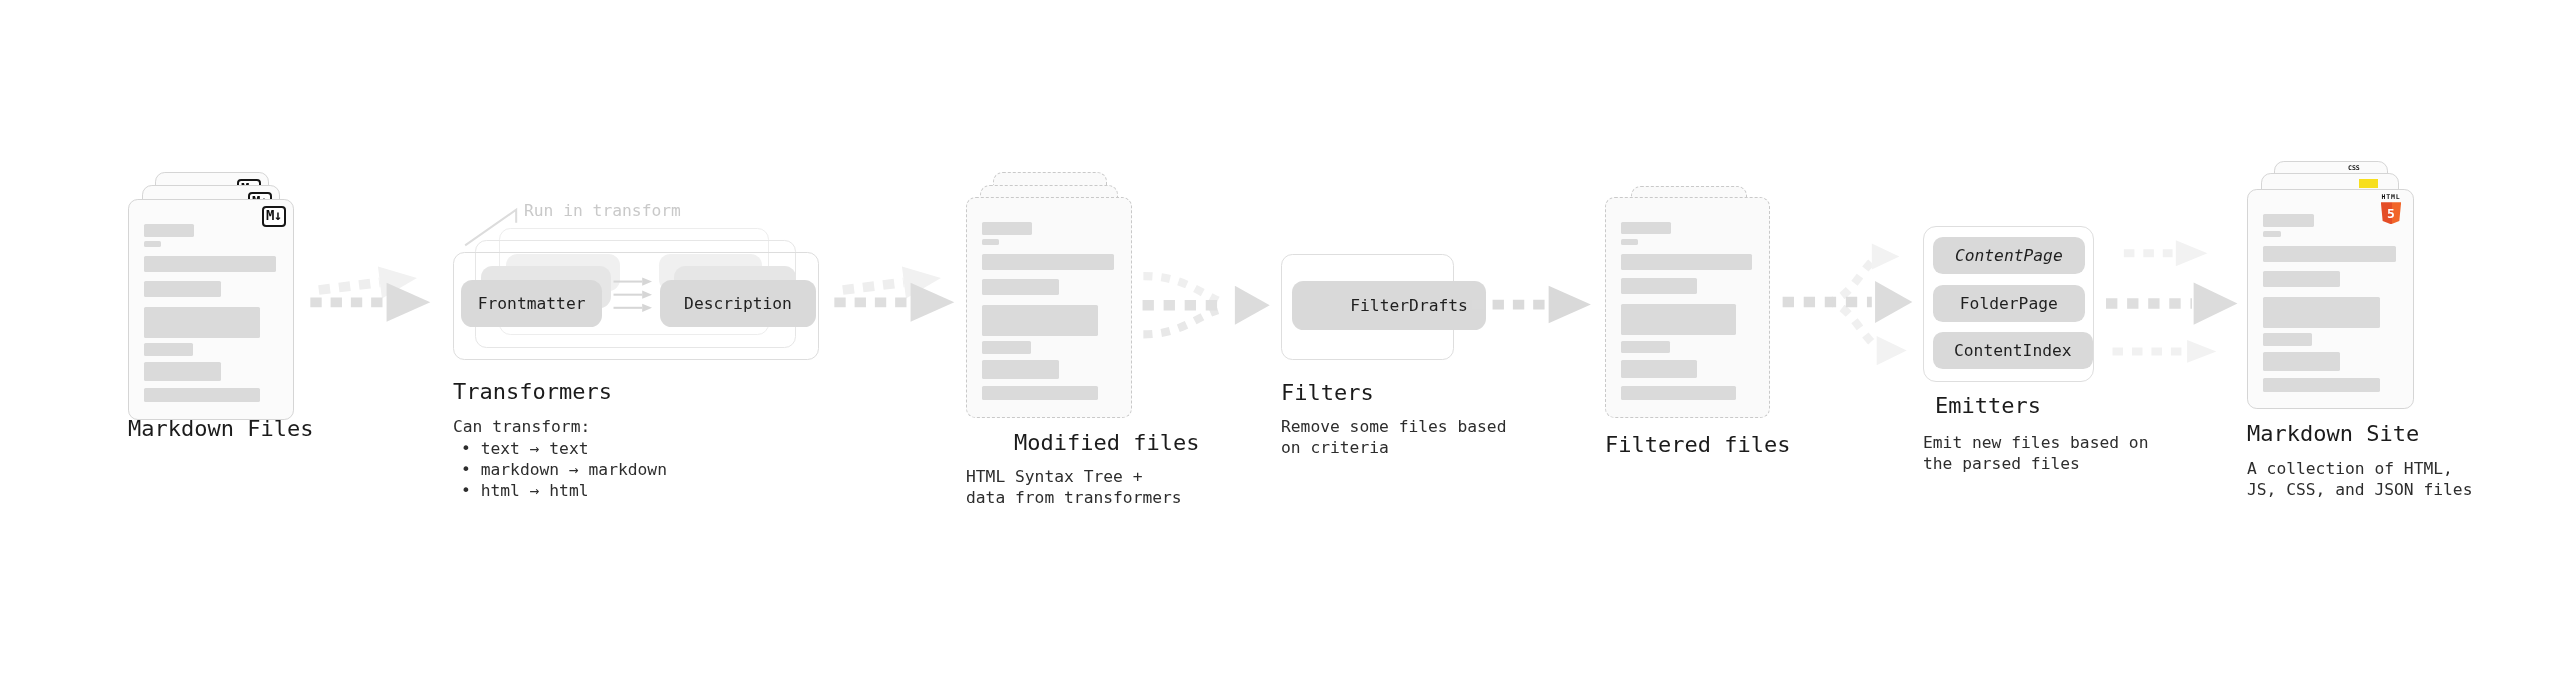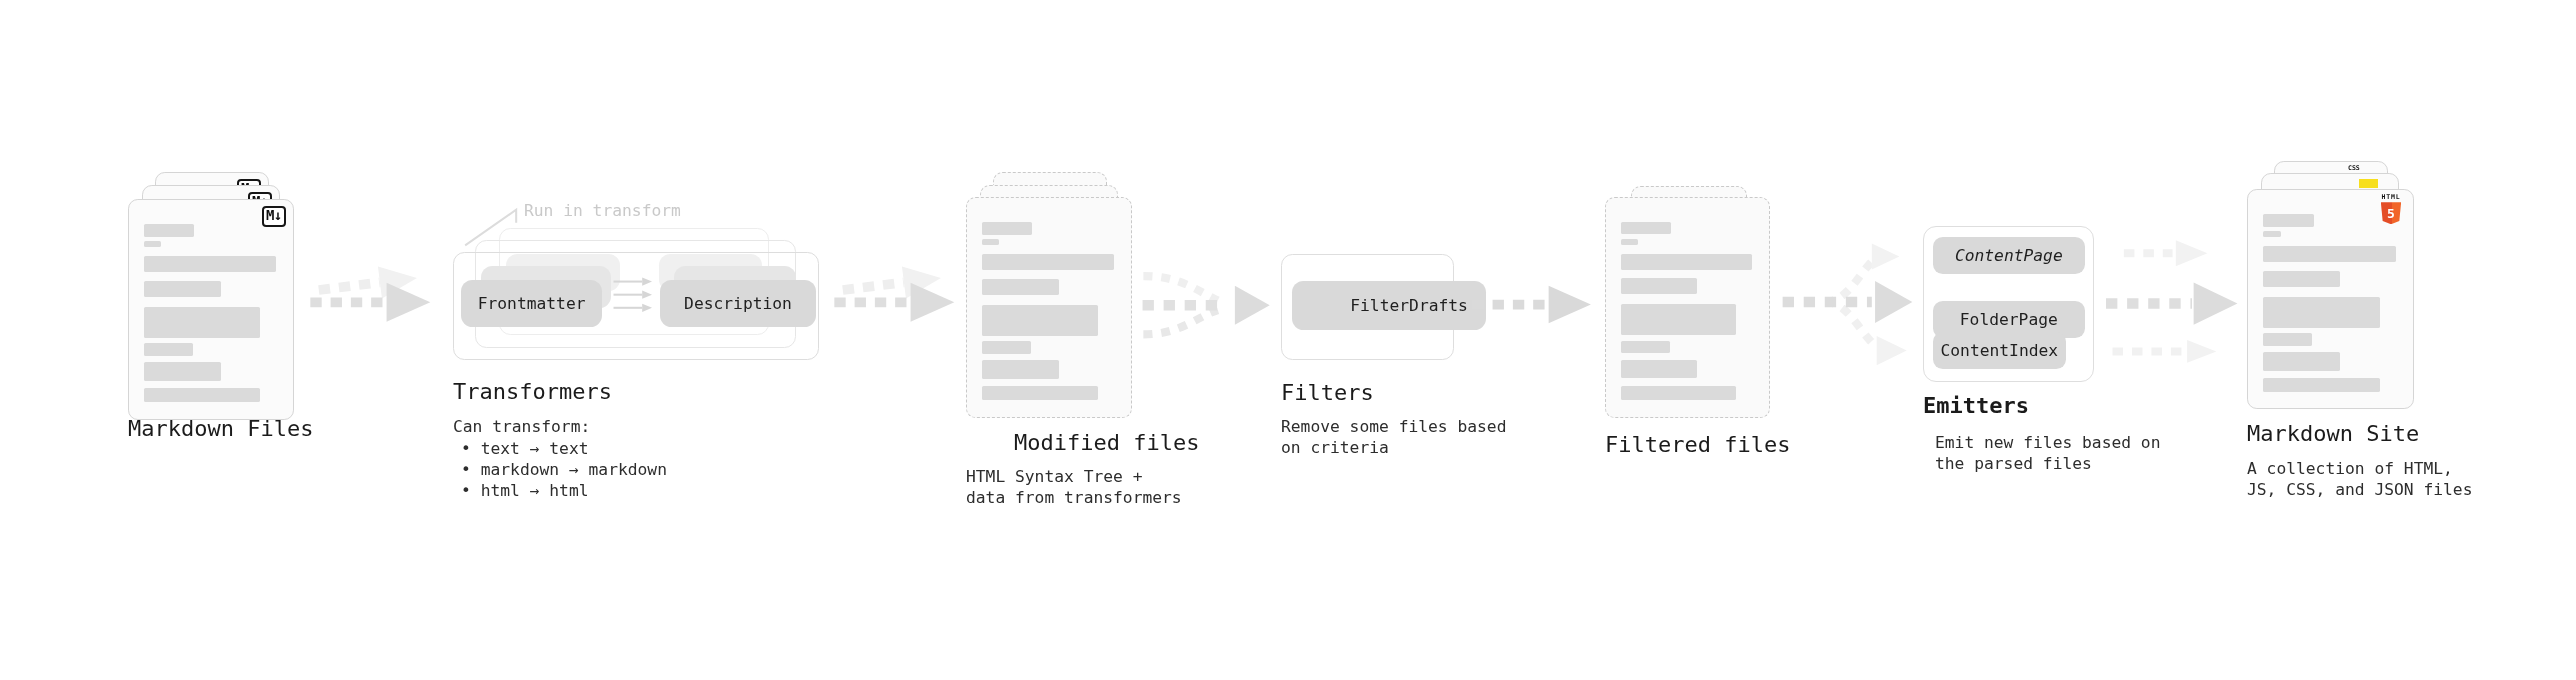--- a/index.html
+++ b/index.html
@@ -220,24 +220,24 @@
     <path d="M 55,80 C 80,80 95,112 112,130" fill="none" stroke="#f0f0f0" stroke-width="10" stroke-dasharray="11 11"></path>
     <line x1="2" y1="80" x2="112" y2="80" stroke="#dcdcdc" stroke-width="13" stroke-dasharray="14 12"></line>
     <polygon points="112,8 146,24 112,40" fill="#f2f2f2"></polygon>
     <polygon points="116,54 162,80 116,106" fill="#dcdcdc"></polygon>
     <polygon points="118,122 155,140 118,158" fill="#f2f2f2"></polygon>
   </svg>
 
   <section class="stage" style="left:1923px;top:226px;">
     <div class="round-box" style="left:0;top:0;width:171px;height:156px;"></div>
     <div class="pill main" style="left:9.8px;top:11.4px;width:152px;height:37px;border-radius:9.8px;font-style:italic;">ContentPage</div>
-    <div class="pill main" style="left:9.8px;top:59px;width:152px;height:37px;border-radius:9.8px;margin-top:16px;">FolderPage</div>
-    <div class="pill main" style="left:9.8px;top:106px;width:133px;height:37px;border-radius:9.8px;text-align:center;">ContentIndex</div>
-    <h2 class="stage-title" style="left:0;top:167px;font-weight:bold;">Emitters</h2>
-    <div class="stage-desc" style="left:0;top:206px;margin-left:12px;">
+    <div class="pill main" style="left:9.8px;top:59px;width:152px;height:37px;border-radius:9.8px;">FolderPage</div>
+    <div class="pill main" style="left:9.8px;top:106px;width:160px;height:37px;border-radius:9.8px;text-align:center;">ContentIndex</div>
+    <h2 class="stage-title" style="left:12px;top:167px;">Emitters</h2>
+    <div class="stage-desc" style="left:0;top:206px;">
       <div>Emit new files based on</div>
       <div>the parsed files</div>
     </div>
   </section>
 
   <svg class="arrow-svg" style="left:2106px;top:237px;" width="142" height="138" viewBox="0 0 175 170">
     <line x1="22" y1="20" x2="82" y2="20" stroke="#f1f1f1" stroke-width="10" stroke-dasharray="13 11"></line>
     <polygon points="86,4 125,20 86,36" fill="#f2f2f2"></polygon>
     <line x1="0" y1="82" x2="106" y2="82" stroke="#dedede" stroke-width="13" stroke-dasharray="14 12"></line>
     <polygon points="108,56 162,82 108,108" fill="#dcdcdc"></polygon>

